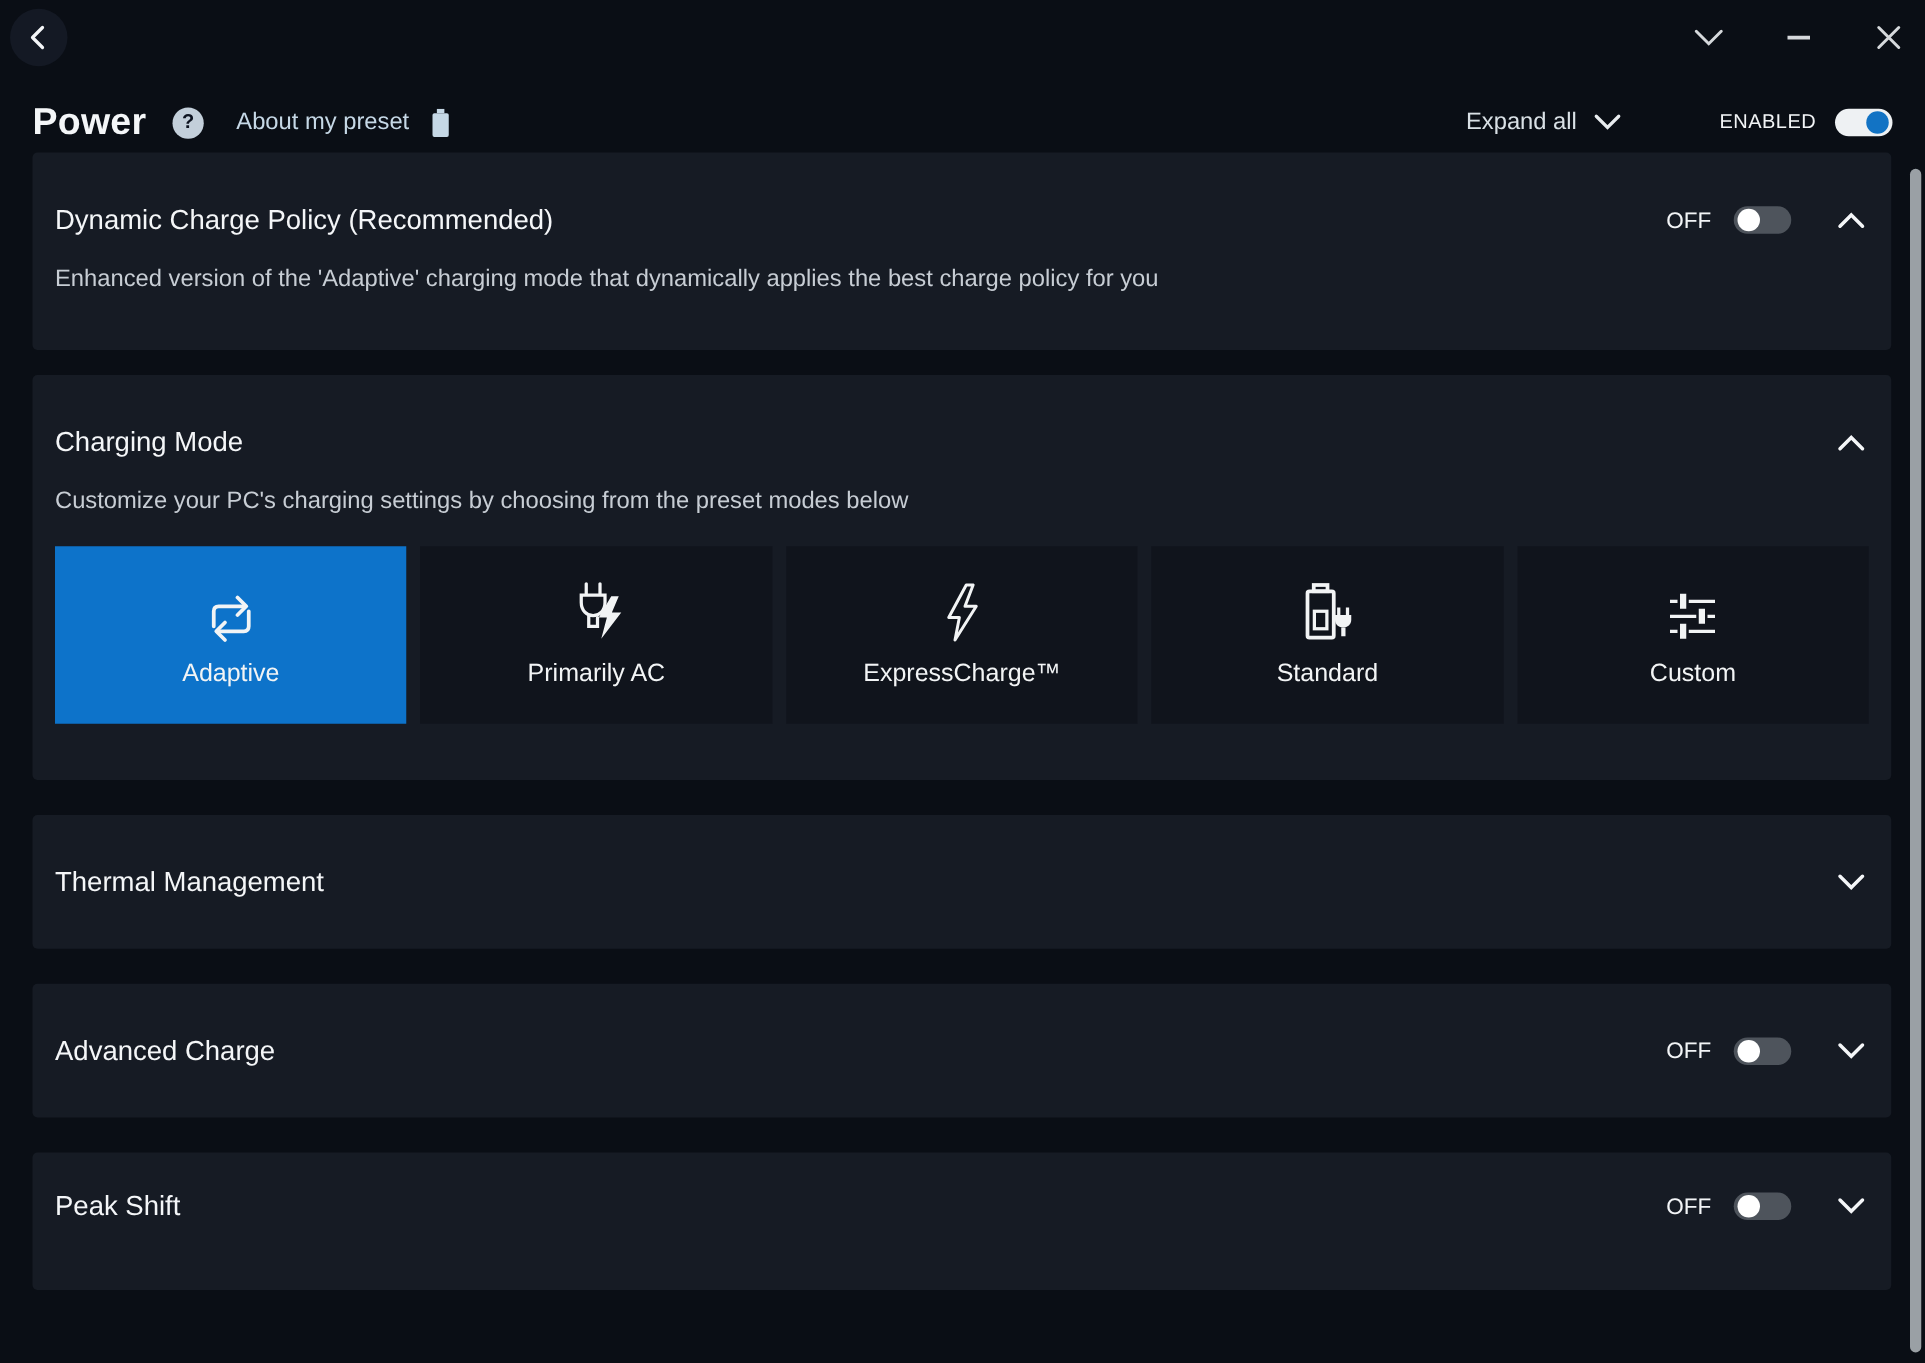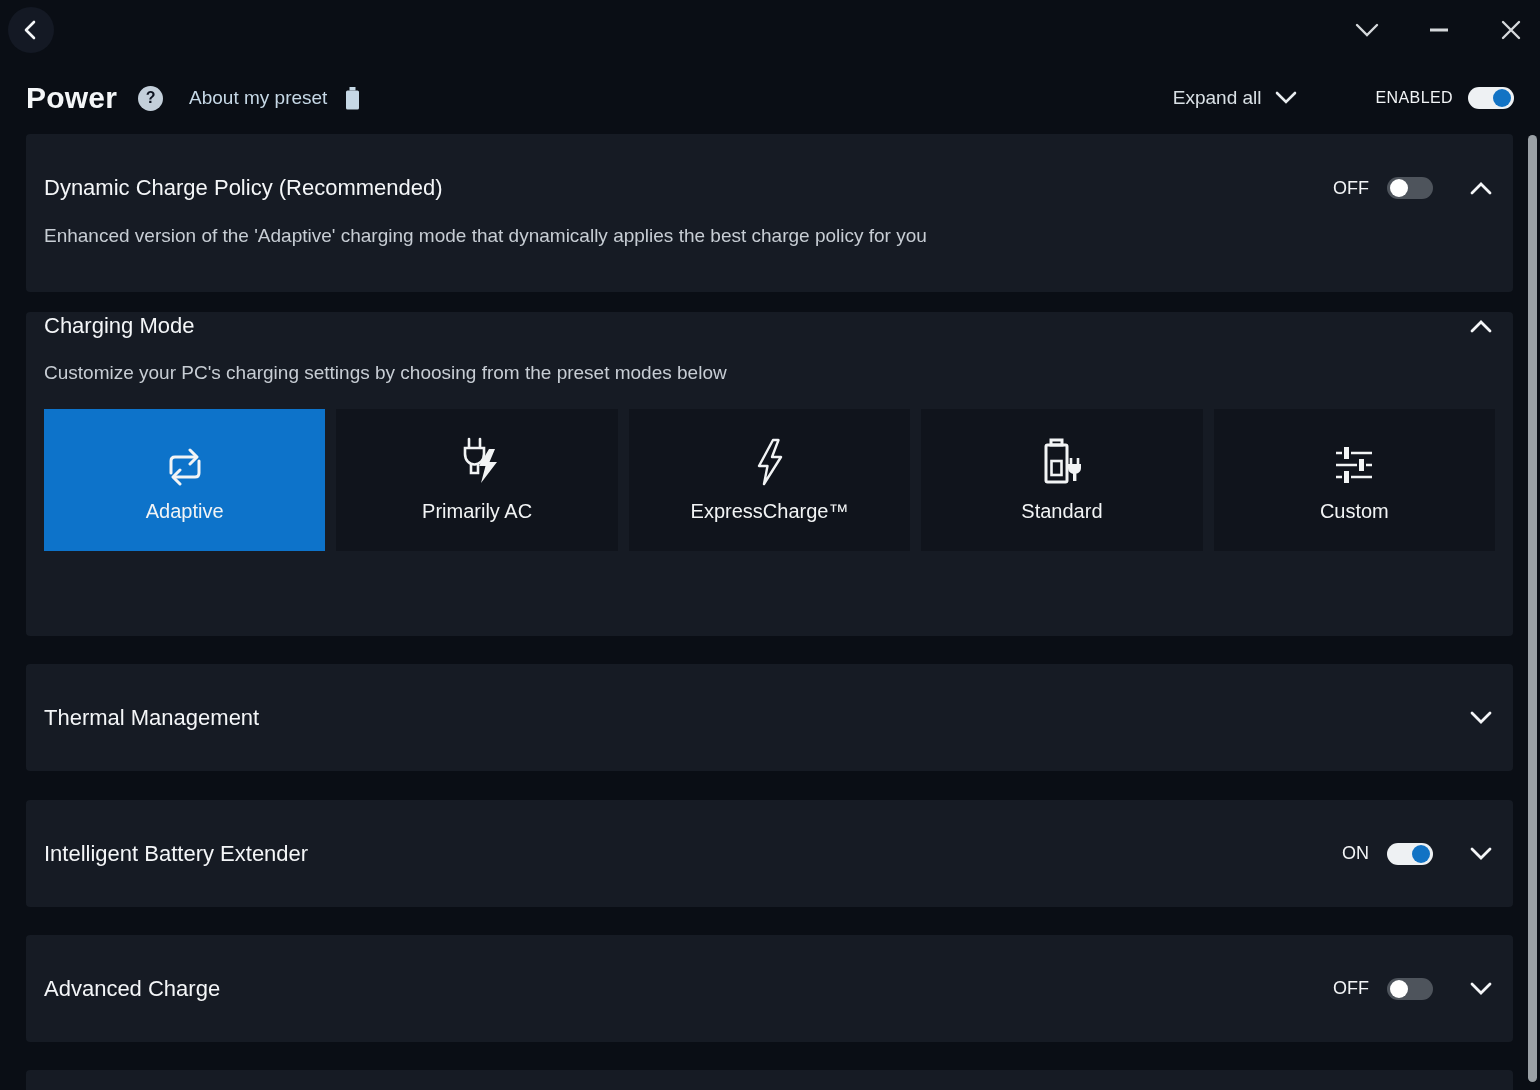--- a/index.html
+++ b/index.html
@@ -60,24 +60,24 @@
     background:#161b24; border-radius:4px;
     padding:0 18px; position:relative;
   }
   .card-row { display:flex; align-items:center; }
   .card-title { font-size:22px; font-weight:400; color:#f4f6f8; }
   .card-desc { font-size:19px; color:#c7cdd4; }
   .card-controls { margin-left:auto; display:flex; align-items:center; gap:16px; }
   .toggle-label { font-size:18px; color:#f2f4f6; margin-right:2px; }
   .chev-btn { display:flex; align-items:center; justify-content:center; width:28px; height:28px; cursor:pointer; margin-left:18px; }
   
-  .card.c1 { margin-top:12px; height:158px; padding-top:40px; }
+  .card.c1 { margin-top:0; height:158px; padding-top:40px; }
   .card.c1 .card-desc { margin-top:23px; }
   
-  .card.c2 { margin-top:20px; height:324px; }
+  .card.c2 { margin-top:20px; height:324px; padding-top:40px; }
   .card.c2 .card-desc { margin-top:22px; }
   .tiles { display:flex; gap:11px; margin-top:25px; }
   .tile {
     flex:1; height:142px; background:#10141c;
     display:flex; flex-direction:column; align-items:center; justify-content:center;
     gap:14px; cursor:pointer; color:#f2f4f5;
   }
   .tile.selected { background:#0d73ca; }
   .tile .tile-icon { height:48px; display:flex; align-items:flex-end; justify-content:center; }
   .tile .tile-label { font-size:20px; }
@@ -280,38 +280,20 @@
           <span>
             <svg width="24" height="14" viewBox="0 0 24 14">
                 <polyline points="3,2 12,11 21,2" fill="none" stroke="#f4f6f8" stroke-width="2.8" stroke-linecap="round"></polyline>
               </svg>
           </span>
         </div>
       </div>
     </div>
   </div>
 
-  <div class="card small c4">
-    <div class="card-row">
-      <div class="card-title">Intelligent Battery Extender</div>
-      <div class="card-controls">
-        <span class="toggle-label">ON</span>
-        <div class="toggle on">
-            <div class="knob"></div>
-          </div>
-        <div class="chev-btn">
-          <span>
-            <svg width="24" height="14" viewBox="0 0 24 14">
-                <polyline points="3,2 12,11 21,2" fill="none" stroke="#f4f6f8" stroke-width="2.8" stroke-linecap="round"></polyline>
-              </svg>
-          </span>
-        </div>
-      </div>
-    </div>
-  </div>
 
   <div class="card small c5">
     <div class="card-row">
       <div class="card-title">Advanced Charge</div>
       <div class="card-controls">
         <span class="toggle-label">OFF</span>
         <div class="toggle off">
             <div class="knob"></div>
           </div>
         <div class="chev-btn">

